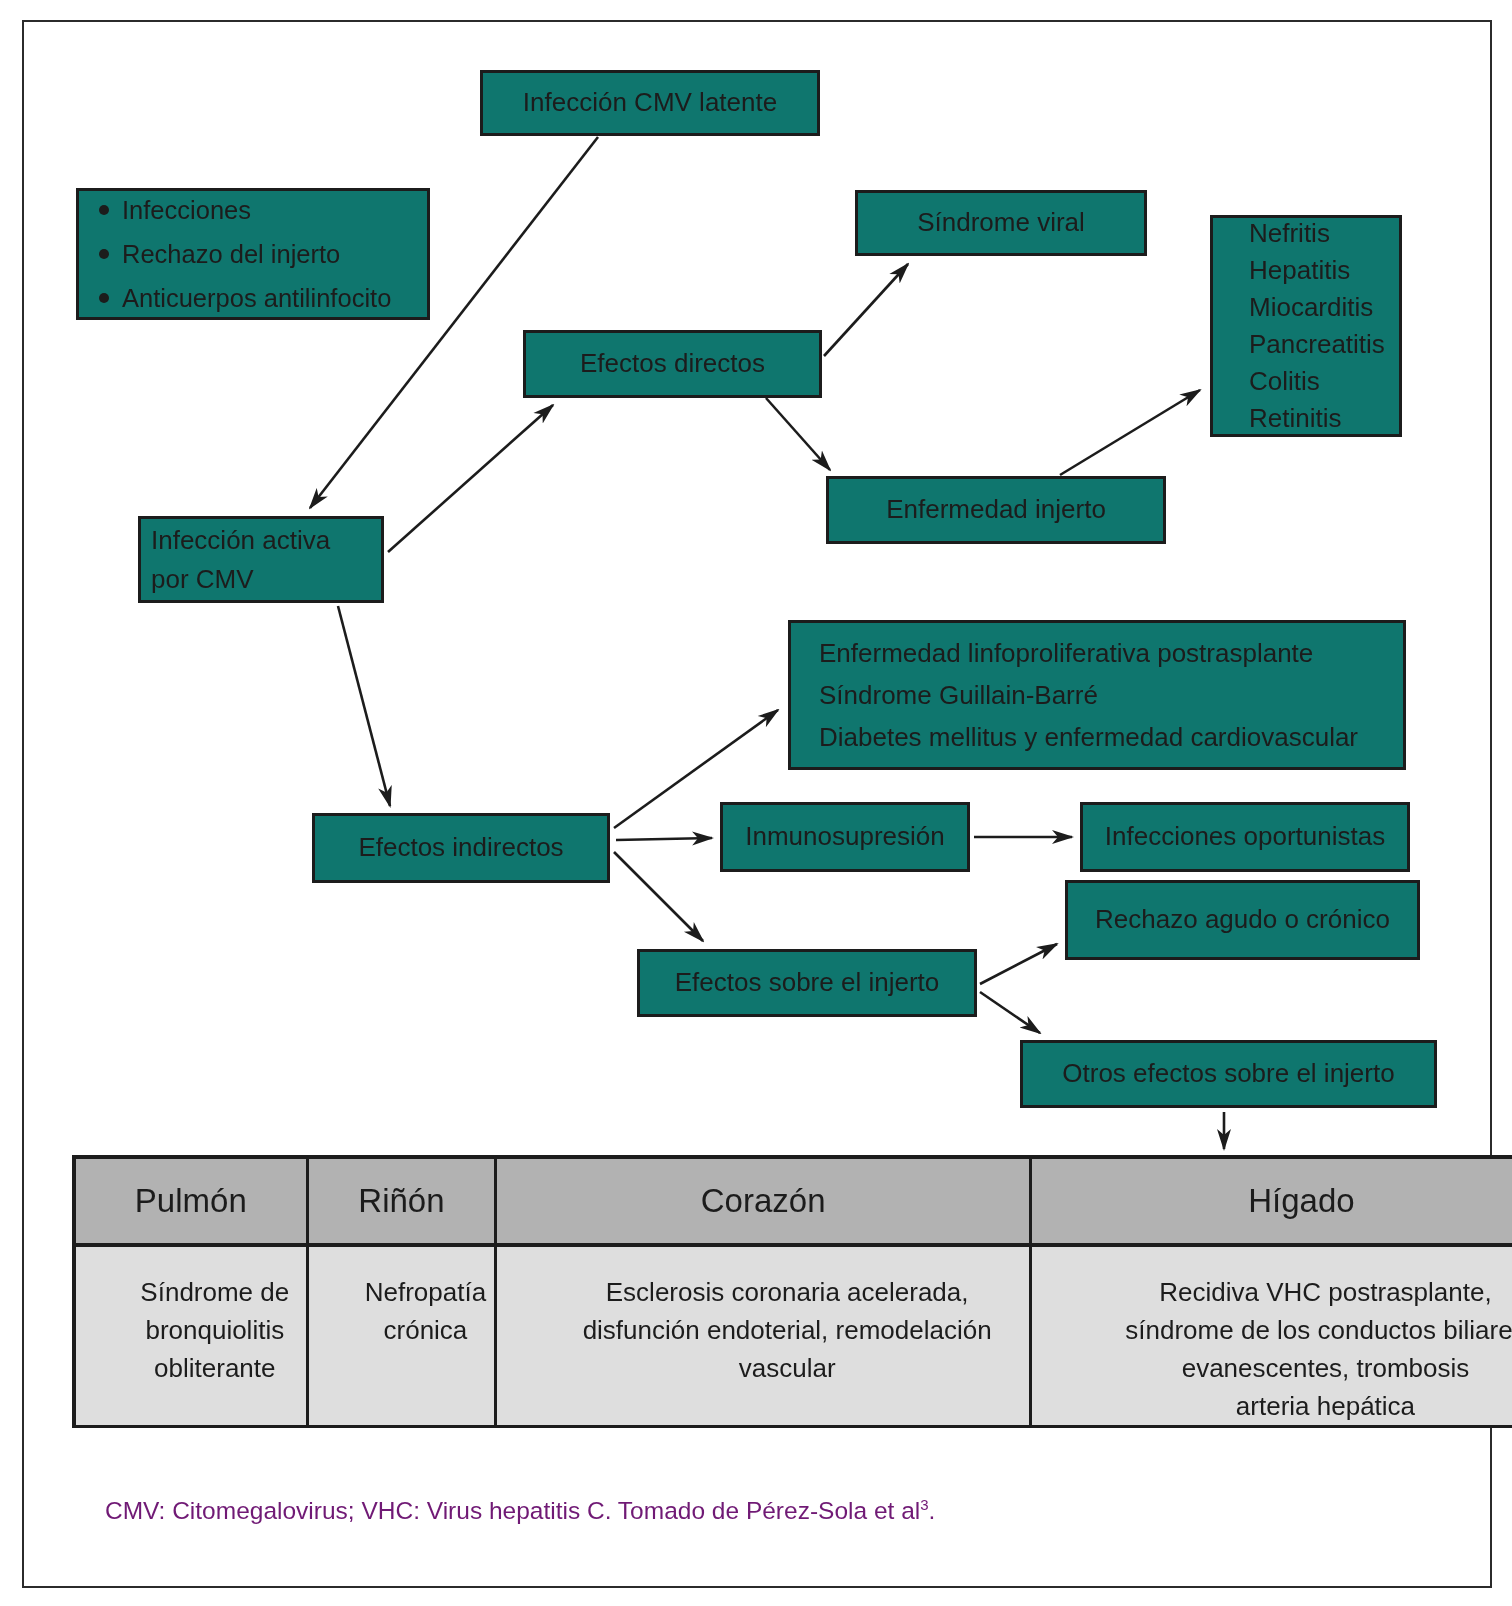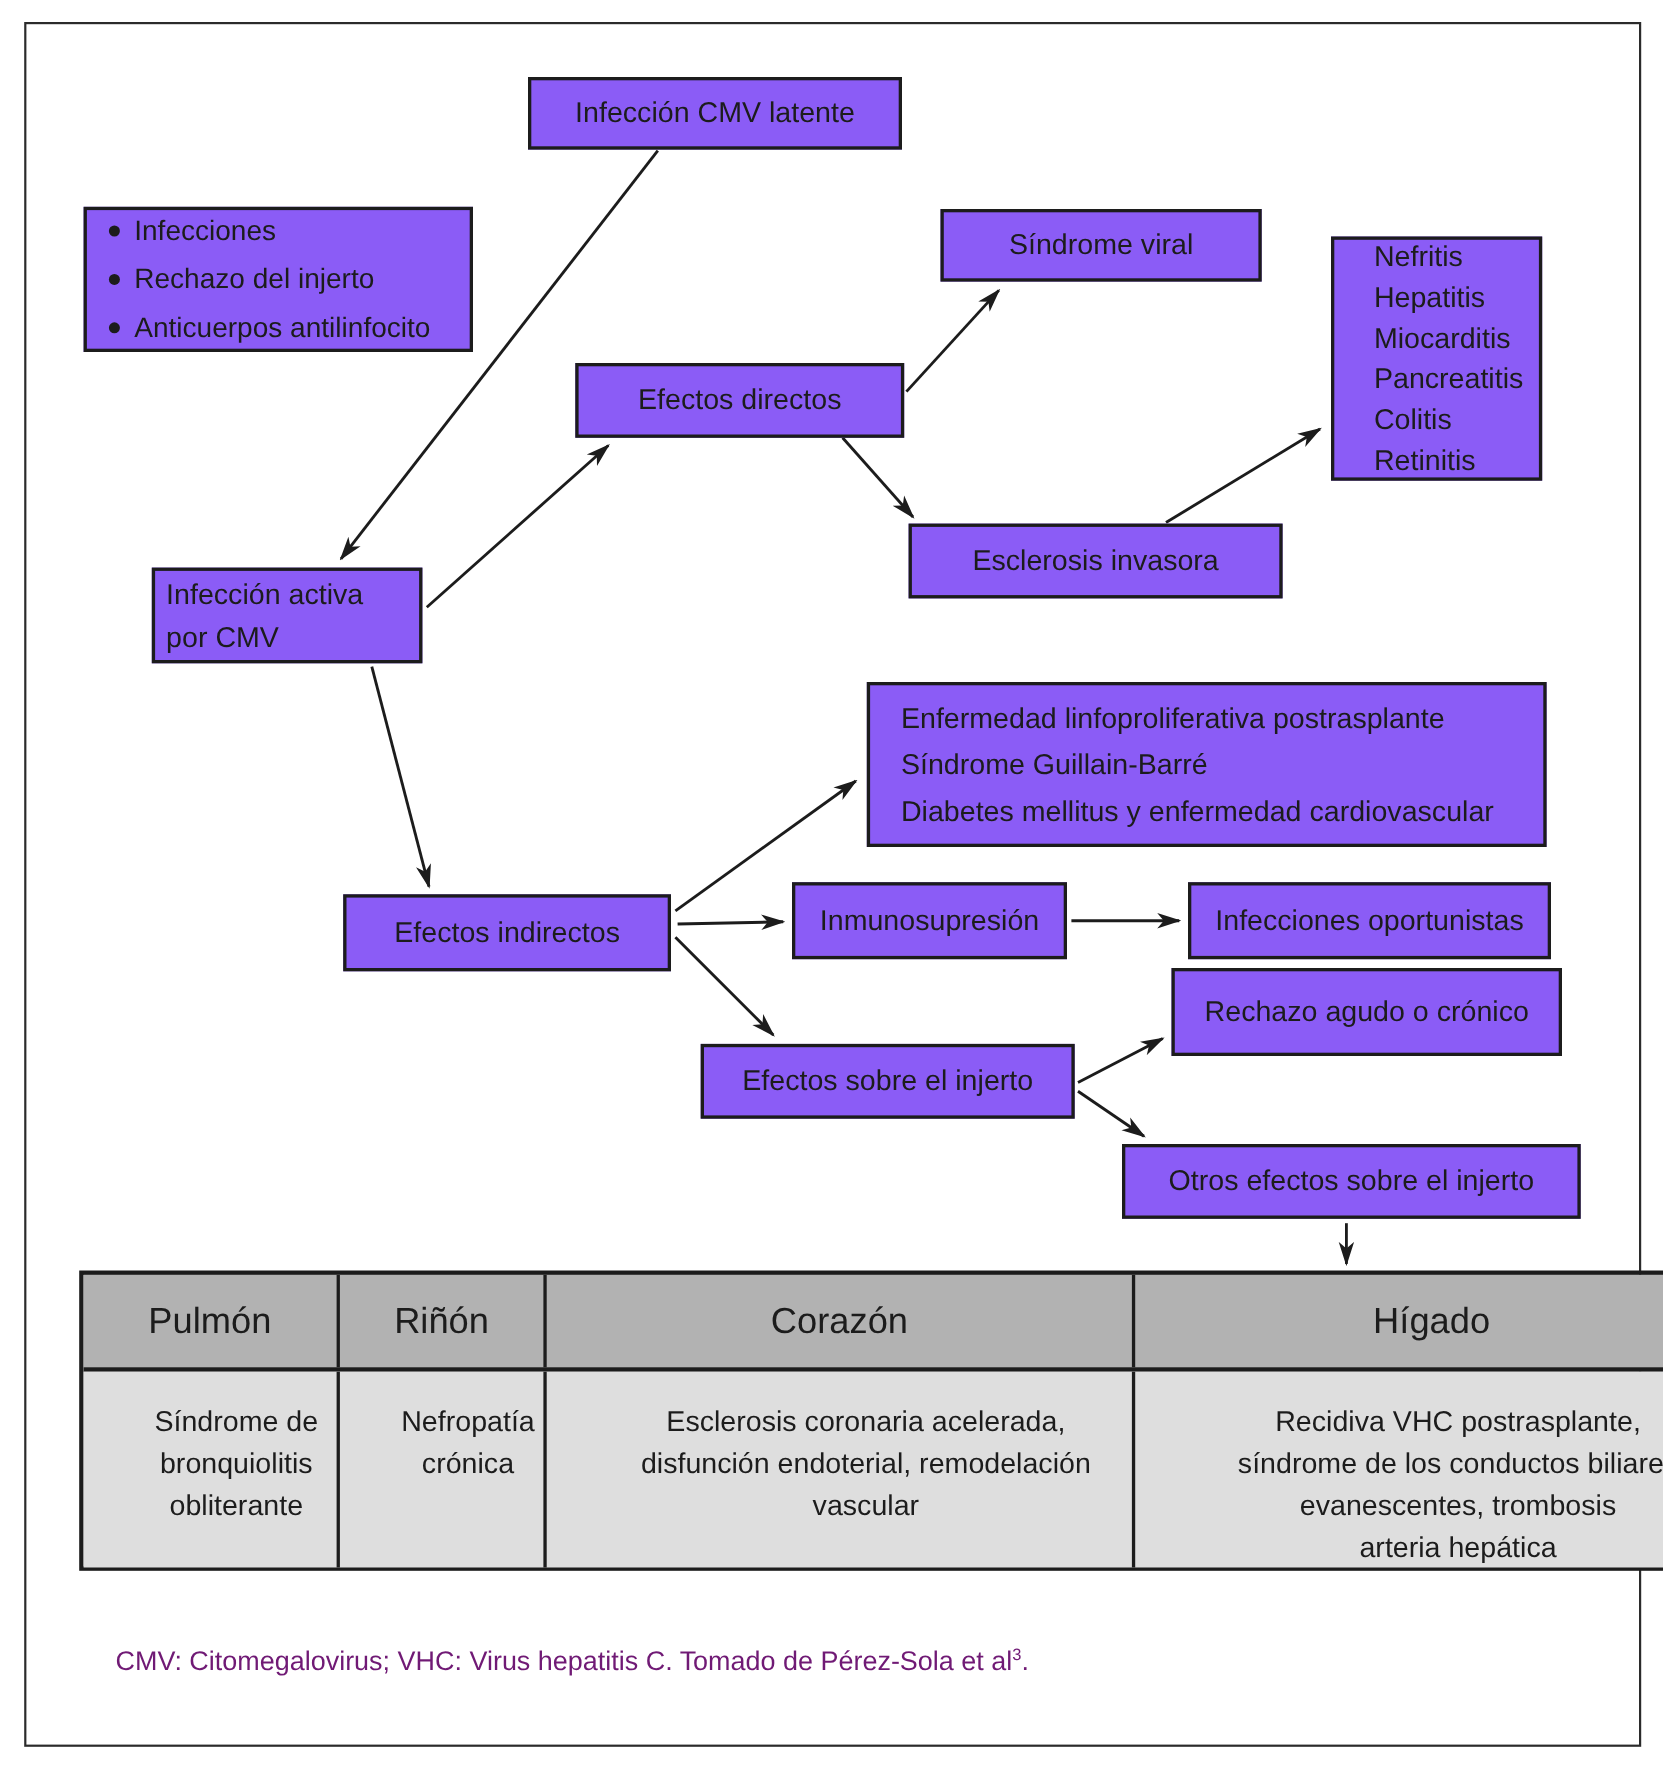--- a/index.html
+++ b/index.html
@@ -8,21 +8,21 @@
     font-family:"Liberation Sans", sans-serif;color:#1c1c1c;
   }
   .frame{
     position:absolute;left:22px;top:20px;width:1466px;height:1564px;
     border:2px solid #2b2b2b;background:#ffffff;
   }
   svg.arrows{position:absolute;left:0;top:0;width:1512px;height:1606px;pointer-events:none;}
   svg.arrows line{stroke:#1c1c1c;stroke-width:2.6;}
 
   .node{
-    position:absolute;background:#8b5cf6;border:3px solid #1c1c1c;
+    position:absolute;background:#0f766e;border:3px solid #1c1c1c;
     box-sizing:border-box;font-size:26px;line-height:1.3;
     display:flex;align-items:center;justify-content:center;text-align:center;
   }
   .node.left{justify-content:flex-start;text-align:left;}
   .pre{white-space:pre-line;}
 
   
   #b-latent    {left:480px;top:70px;width:340px;height:66px;}
   #b-risks     {left:76px;top:188px;width:354px;height:132px;flex-direction:column;align-items:flex-start;justify-content:center;padding-left:20px;}
   #b-viral     {left:855px;top:190px;width:292px;height:66px;}
@@ -121,21 +121,21 @@
     <div class="organ-line">Pancreatitis</div>
     <div class="organ-line">Colitis</div>
     <div class="organ-line">Retinitis</div>
   </div>
 
   <div class="node" id="b-directos">
     <span>Efectos directos</span>
   </div>
 
   <div class="node" id="b-invasora">
-    <span>Esclerosis invasora</span>
+    <span>Enfermedad injerto</span>
   </div>
 
   <div class="node left pre" id="b-activa">
     <span class="pre">Infección activa
 por CMV</span>
   </div>
 
   <div class="node" id="b-linfo">
     <div>Enfermedad linfoproliferativa postrasplante</div>
     <div>Síndrome Guillain-Barré</div>

